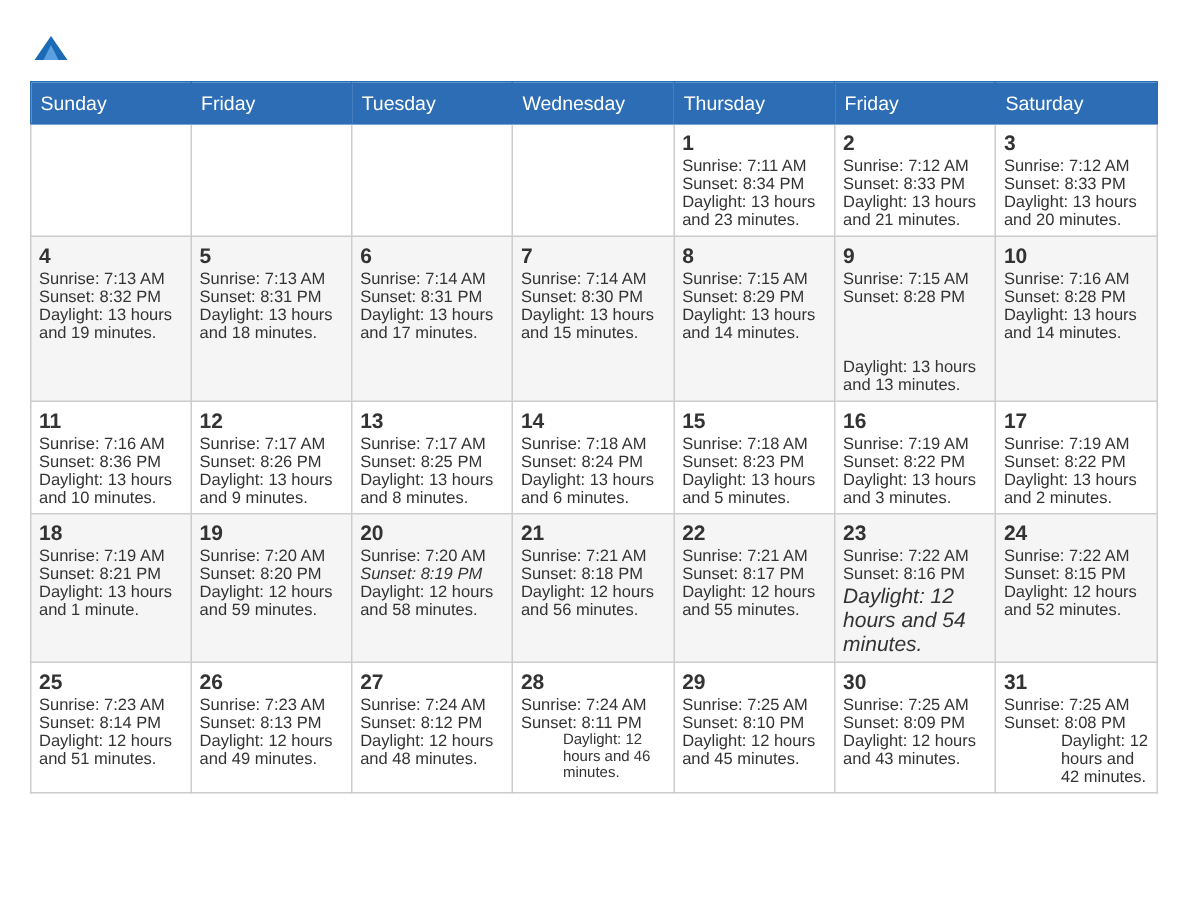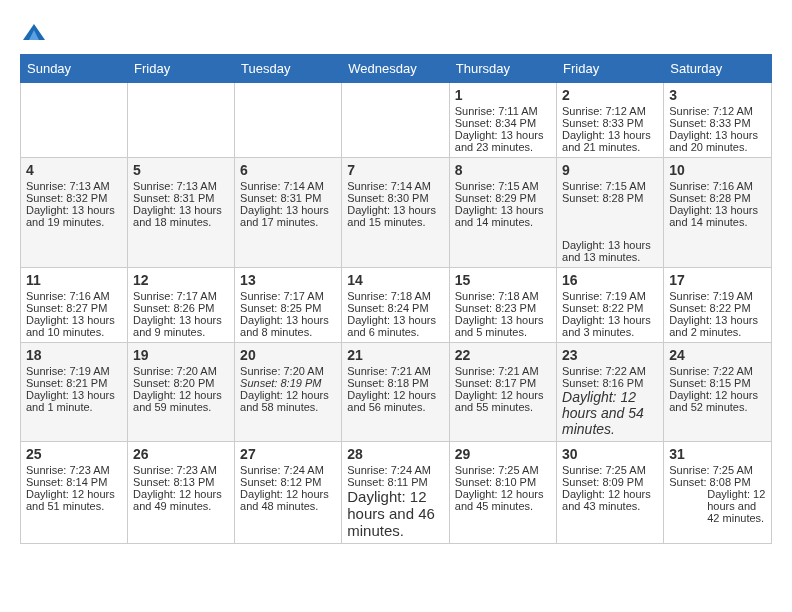--- a/index.html
+++ b/index.html
@@ -170,21 +170,21 @@
           <span class="day-number">10</span>
           <div style="font-size: 11px;">Sunrise: 7:16 AM</div>
           <div style="font-size: 11px;">Sunset: 8:28 PM</div>
           <div style="font-size: 11px;">Daylight: 13 hours and 14 minutes.</div>
         </td>
       </tr>
       <tr>
         <td>
           <span class="day-number">11</span>
           <div style="font-size: 11px;">Sunrise: 7:16 AM</div>
-          <div style="font-size: 11px;">Sunset: 8:27 PM</div>
+          <div style="font-size: 11px;">Sunset: 8:36 PM</div>
           <div style="font-size: 11px;">Daylight: 13 hours and 10 minutes.</div>
         </td>
         <td>
           <span class="day-number">12</span>
           <div style="font-size: 11px;">Sunrise: 7:17 AM</div>
           <div style="font-size: 11px;">Sunset: 8:26 PM</div>
           <div style="font-size: 11px;">Daylight: 13 hours and 9 minutes.</div>
         </td>
         <td>
           <span class="day-number">13</span>
@@ -277,21 +277,21 @@
         <td>
           <span class="day-number">27</span>
           <div style="font-size: 11px;">Sunrise: 7:24 AM</div>
           <div style="font-size: 11px;">Sunset: 8:12 PM</div>
           <div style="font-size: 11px;">Daylight: 12 hours and 48 minutes.</div>
         </td>
         <td>
           <span class="day-number">28</span>
           <div style="font-size: 11px;">Sunrise: 7:24 AM</div>
           <div style="font-size: 11px;">Sunset: 8:11 PM</div>
-          <div style="font-size: 15px;">Daylight: 12 hours and 46 minutes.</div>
+          <div style="font-size: 10px; margin-left: 28px;">Daylight: 12 hours and 46 minutes.</div>
         </td>
         <td>
           <span class="day-number">29</span>
           <div style="font-size: 11px;">Sunrise: 7:25 AM</div>
           <div style="font-size: 11px;">Sunset: 8:10 PM</div>
           <div style="font-size: 11px;">Daylight: 12 hours and 45 minutes.</div>
         </td>
         <td>
           <span class="day-number">30</span>
           <div style="font-size: 11px;">Sunrise: 7:25 AM</div>

